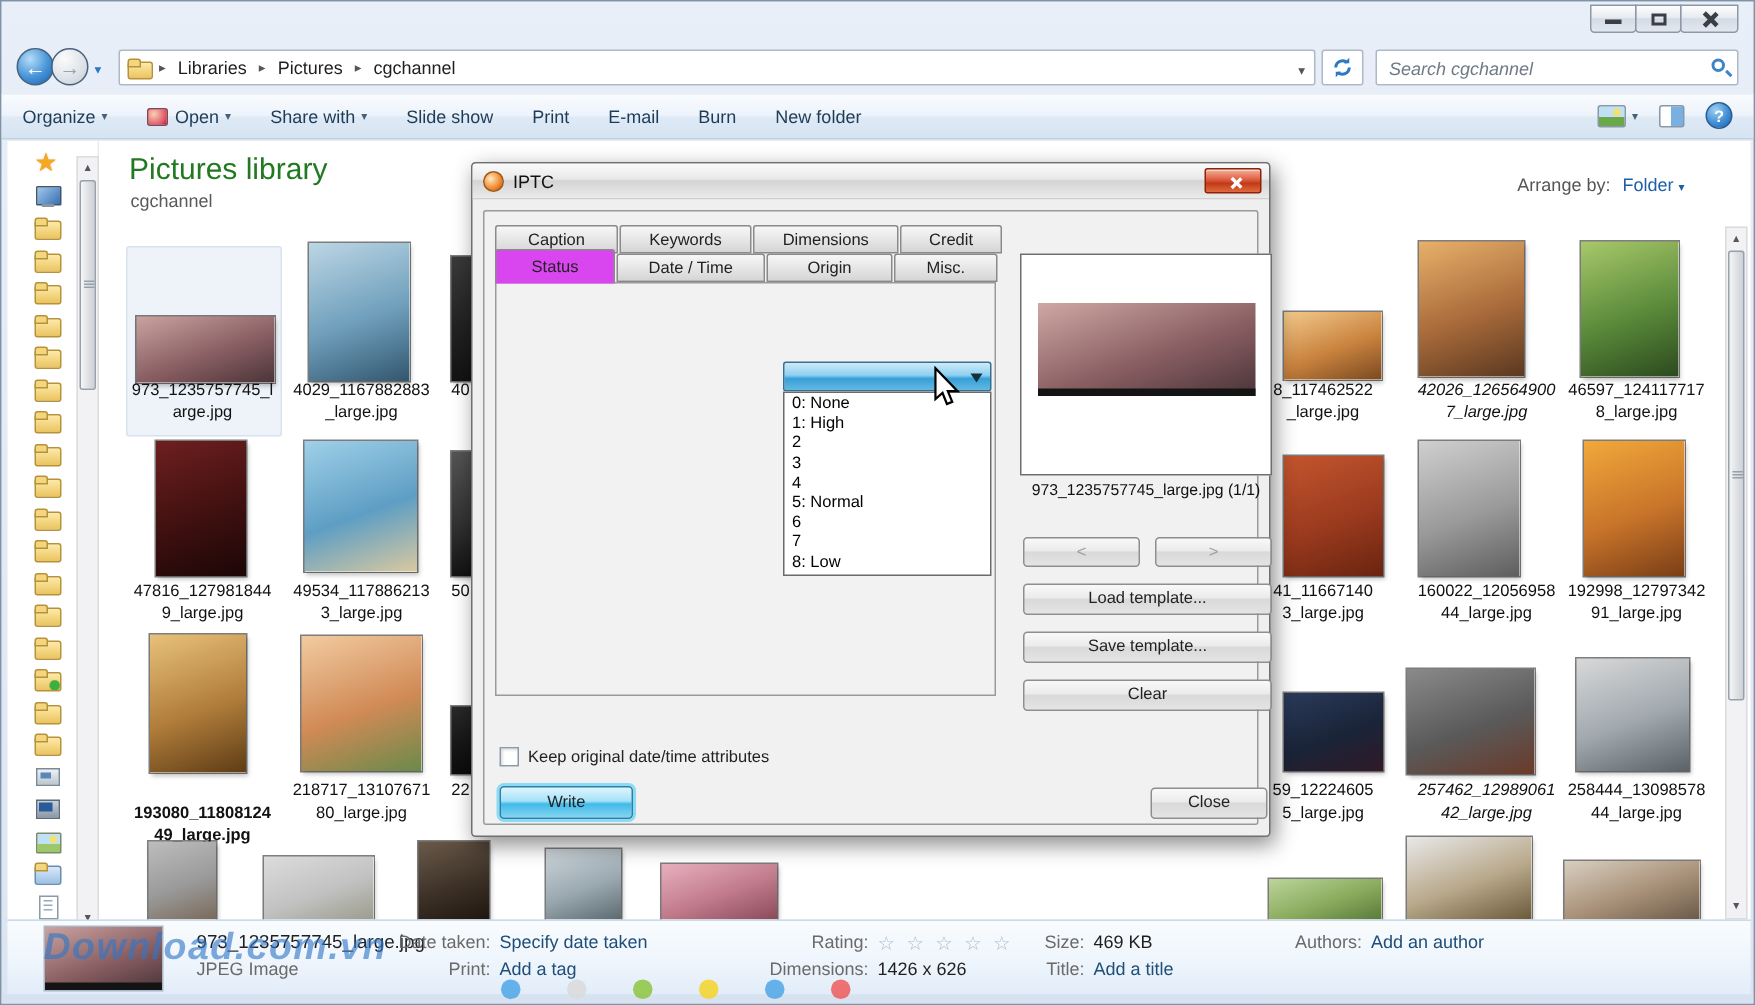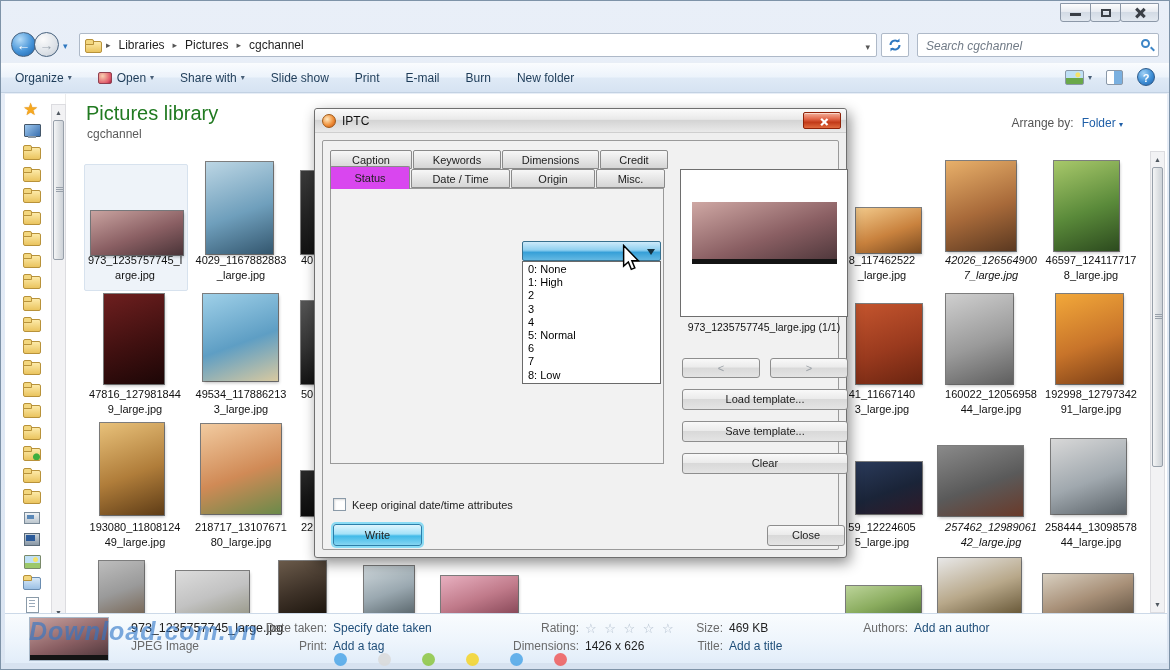--- a/index.html
+++ b/index.html
@@ -292,21 +292,21 @@
       <div class="tile-name" style="left: 187px; top: 102px;">40</div>
       <div class="tile-img" style="left: 40px; top: 143px; width: 60px; height: 90px; background: linear-gradient(160deg, rgb(110, 31, 31), rgb(64, 16, 16) 55%, rgb(28, 6, 6));"></div>
       <div class="tile-name" style="left: 15px; top: 236px;">47816_127981844
 9_large.jpg</div>
       <div class="tile-img" style="left: 139px; top: 143px; width: 75px; height: 87px; background: linear-gradient(160deg, rgb(159, 208, 232), rgb(94, 158, 196) 55%, rgb(216, 201, 160));"></div>
       <div class="tile-name" style="left: 121px; top: 236px;">49534_117886213
 3_large.jpg</div>
       <div class="tile-img" style="left: 237px; top: 150px; width: 14px; height: 83px; background: linear-gradient(160deg, rgb(85, 85, 85), rgb(51, 51, 51) 55%, rgb(17, 17, 17));"></div>
       <div class="tile-name" style="left: 187px; top: 236px;">50</div>
       <div class="tile-img" style="left: 36px; top: 272px; width: 64px; height: 92px; background: linear-gradient(160deg, rgb(232, 193, 122), rgb(176, 125, 58) 55%, rgb(94, 60, 22));"></div>
-      <div class="tile-name" style="left: 15px; top: 369px;">193080_11808124
+      <div class="tile-name" style="left: 15px; top: 384px; font-weight: bold;">193080_11808124
 49_large.jpg</div>
       <div class="tile-img" style="left: 137px; top: 273px; width: 80px; height: 90px; background: linear-gradient(160deg, rgb(242, 203, 160), rgb(208, 138, 86) 55%, rgb(106, 138, 74));"></div>
       <div class="tile-name" style="left: 121px; top: 369px;">218717_13107671
 80_large.jpg</div>
       <div class="tile-img" style="left: 237px; top: 320px; width: 16px; height: 45px; background: linear-gradient(160deg, rgb(42, 42, 42), rgb(22, 22, 22) 55%, rgb(10, 10, 10));"></div>
       <div class="tile-name" style="left: 187px; top: 369px;">22</div>
       <div class="tile-img" style="left: 35px; top: 410px; width: 45px; height: 52px; background: linear-gradient(160deg, rgb(189, 189, 189), rgb(154, 154, 154) 55%, rgb(122, 106, 90));"></div>
       <div class="tile-img" style="left: 112px; top: 420px; width: 73px; height: 42px; background: linear-gradient(160deg, rgb(220, 220, 220), rgb(194, 194, 194) 55%, rgb(156, 156, 142));"></div>
       <div class="tile-img" style="left: 215px; top: 410px; width: 47px; height: 52px; background: linear-gradient(160deg, rgb(106, 90, 74), rgb(62, 50, 40) 55%, rgb(30, 22, 14));"></div>
       <div class="tile-img" style="left: 300px; top: 415px; width: 50px; height: 47px; background: linear-gradient(160deg, rgb(207, 216, 220), rgb(154, 168, 176) 55%, rgb(93, 106, 112));"></div>

